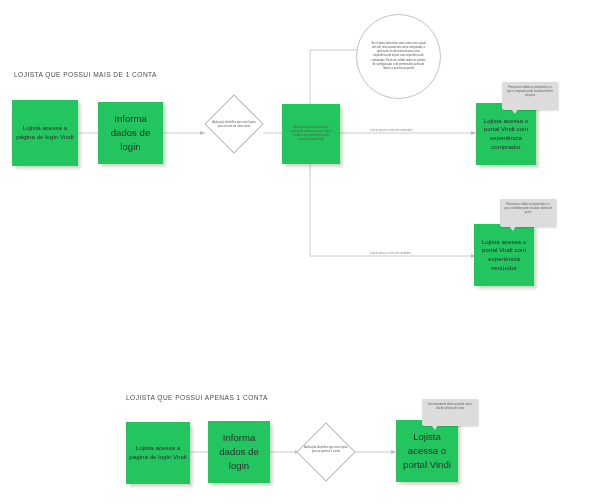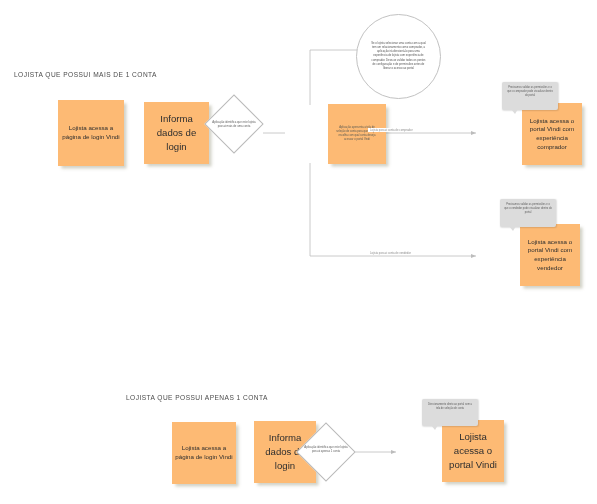--- a/index.html
+++ b/index.html
@@ -10,25 +10,25 @@
   }
   #canvas{position:absolute;left:0;top:0;width:597px;height:504px;}
   .svg-layer{position:absolute;left:0;top:0;width:597px;height:504px;pointer-events:none;}
 
   .section-title{
     position:absolute;color:#4a4a4a;font-size:6.6px;
     letter-spacing:0.45px;white-space:nowrap;
   }
 
   .note{
-    position:absolute;background:#fdba74;
+    position:absolute;background:#22c55e;
     box-shadow:2.5px 2.5px 3px rgba(120,120,90,0.35);
     display:flex;align-items:center;justify-content:flex-end;
     text-align:center;color:#2e2e2e;box-sizing:border-box;
-    padding:3px;line-height:1.38;margin-left:46px;
+    padding:3px;line-height:1.38;
   }
   .note-inner{width:100%;}
 
   .note-sm{font-size:6.2px;}
   .note-md{font-size:9.6px;line-height:1.45;}
   .note-xs{font-size:2.7px;line-height:1.5;color:#5a5a52;
            text-align:center;padding:6px 7px;}
 
   .diamond{
     position:absolute;border:1px solid #b9b9b9;background:#fff;

